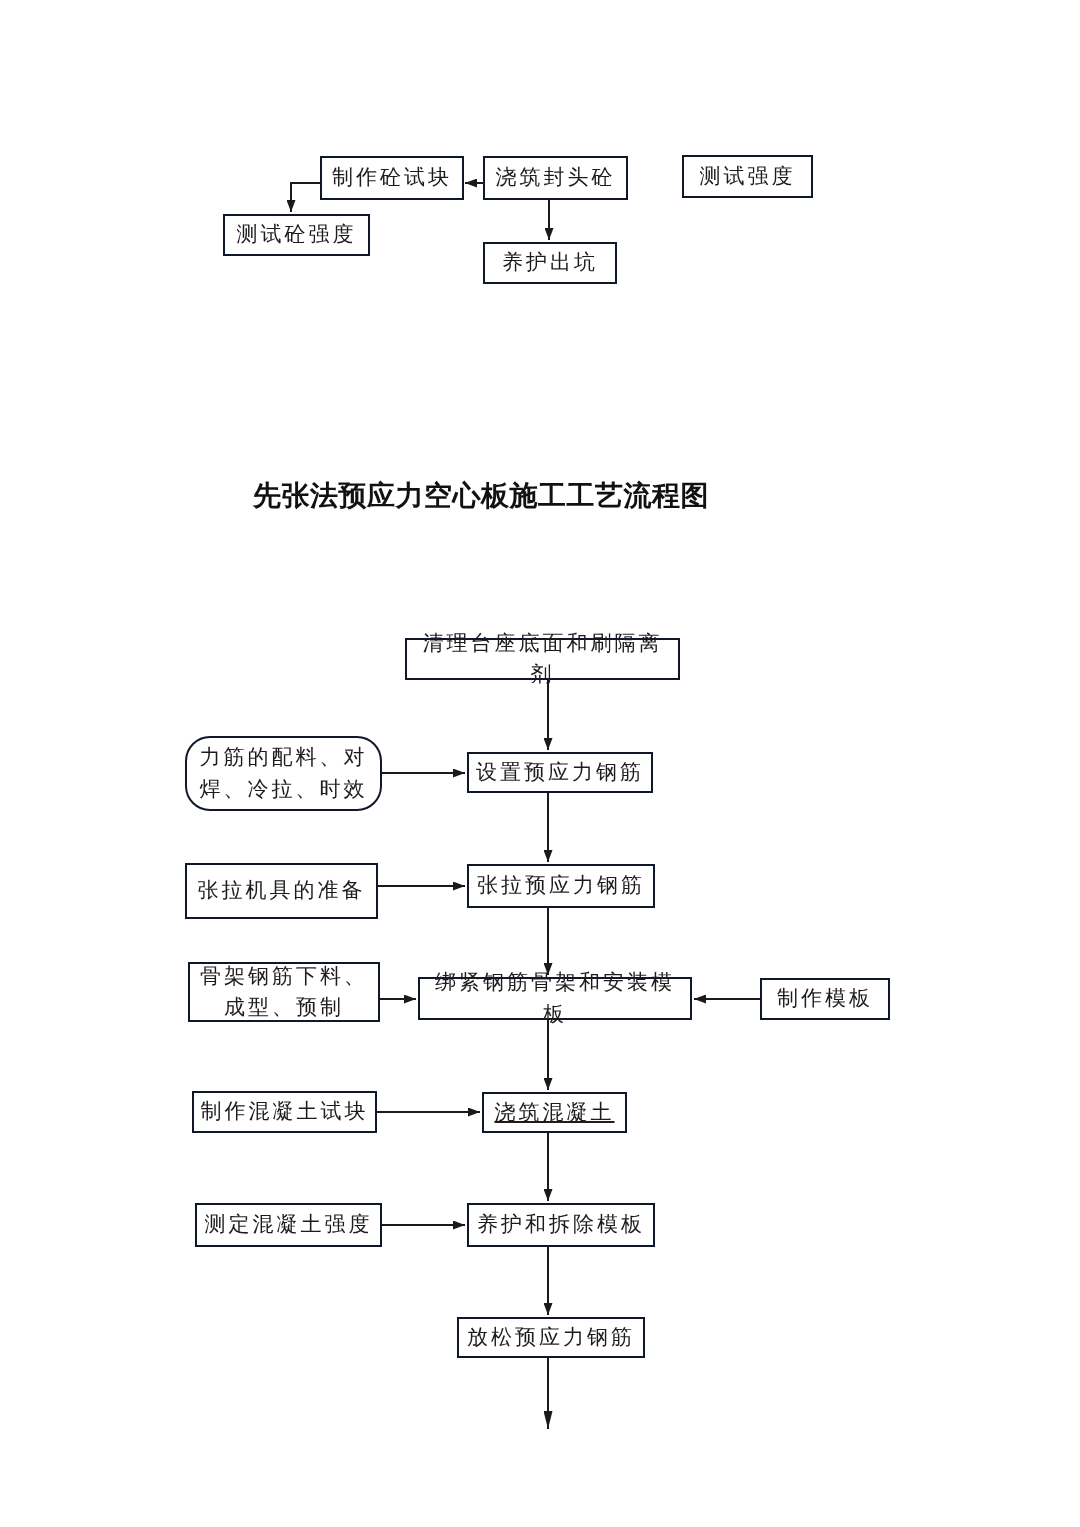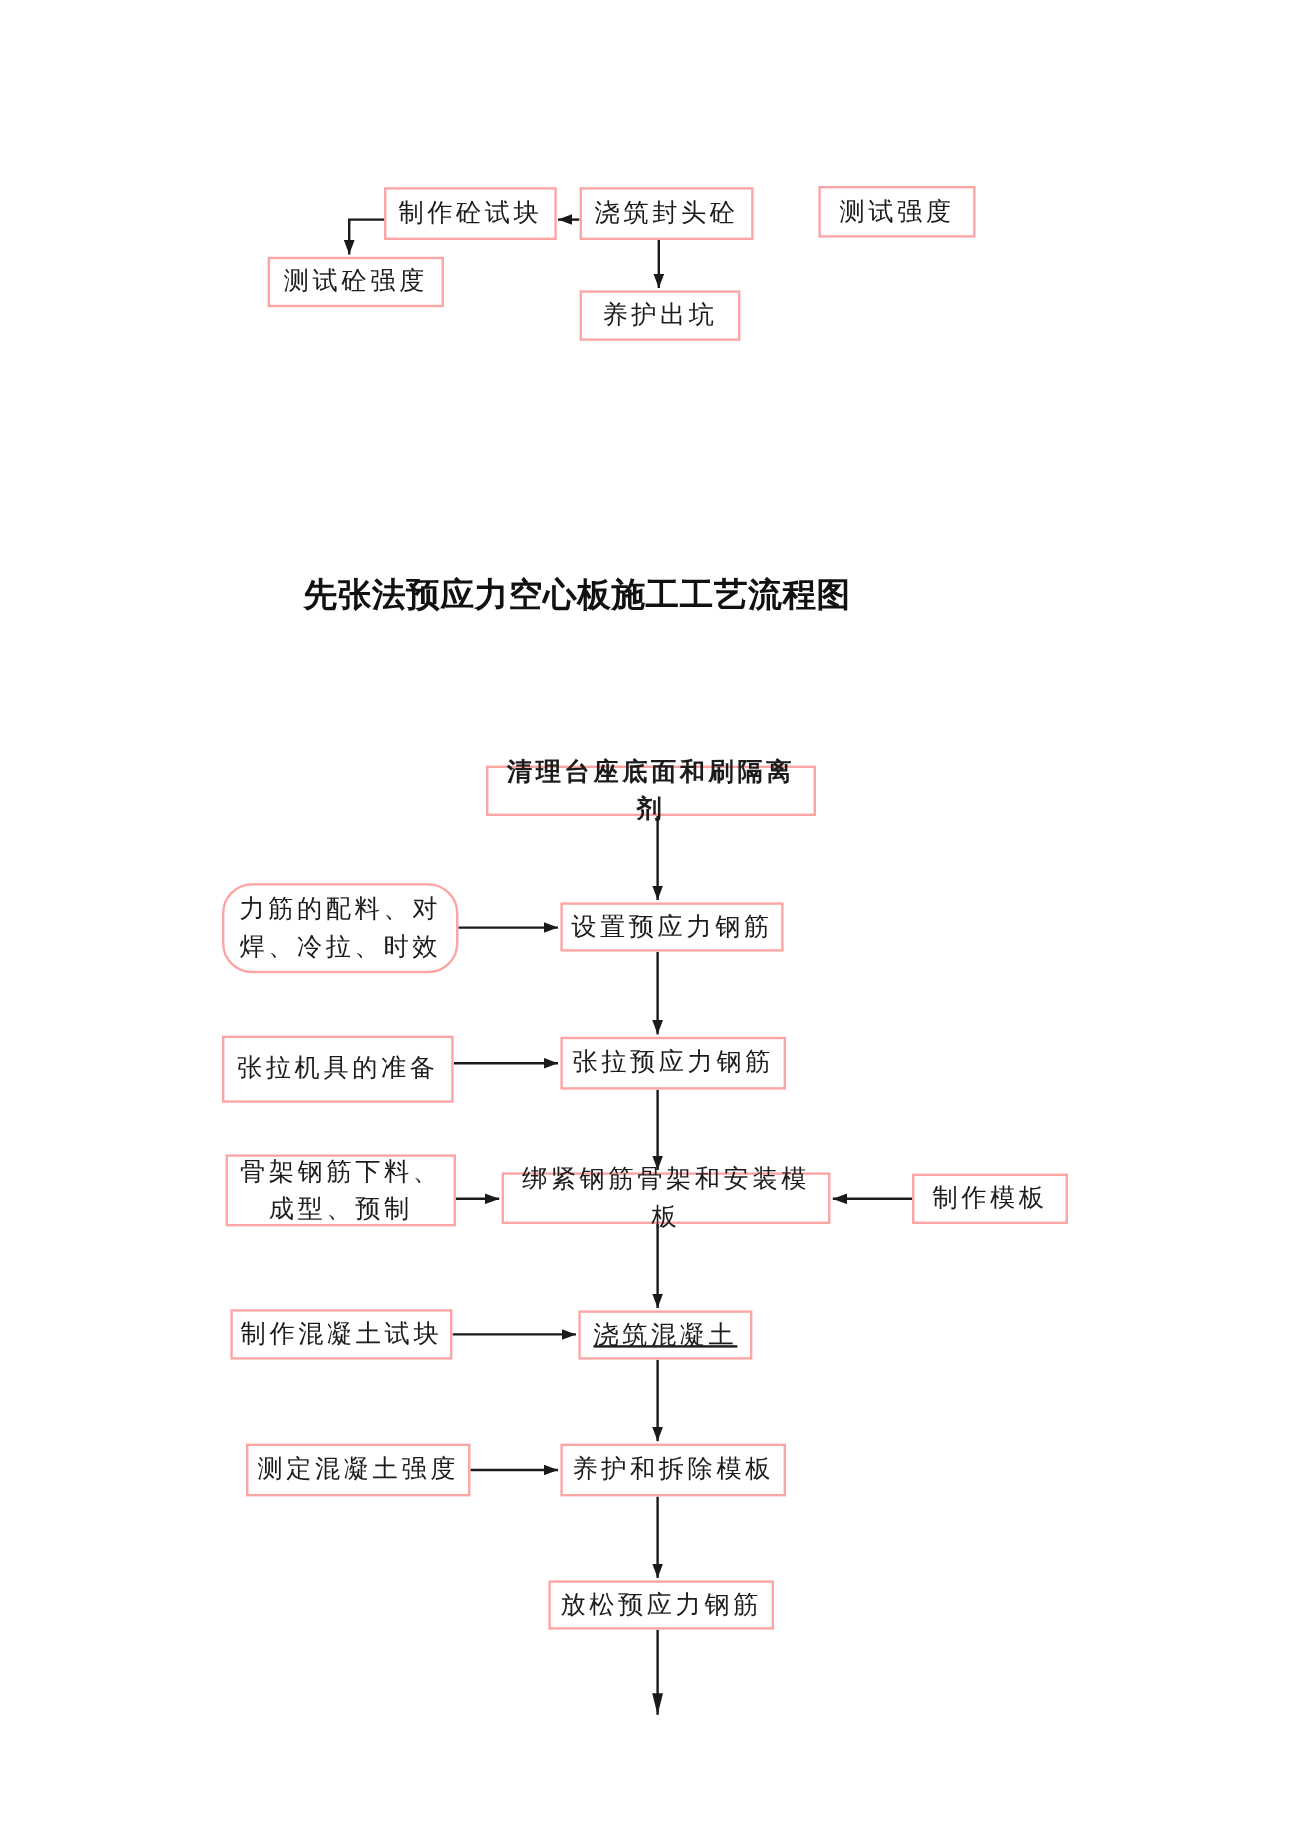--- a/index.html
+++ b/index.html
@@ -13,21 +13,21 @@
   }
   .arrows {
     position: absolute;
     left: 0; top: 0;
     width: 1080px; height: 1527px;
     pointer-events: none;
   }
   .node {
     position: absolute;
     box-sizing: border-box;
-    border: 2px solid #fca5a5;
+    border: 2px solid #0f172a;
     background: #ffffff;
     color: #1c1c1c;
     font-size: 21px;
     letter-spacing: 3px;
     line-height: 1.5;
     display: flex;
     align-items: center;
     justify-content: center;
     text-align: center;
     padding: 2px 6px;
@@ -44,31 +44,31 @@
     color: #111111;
     white-space: nowrap;
   }
   
   .n-make-test-block      { left: 320px; top: 156px; width: 144px; height: 44px; }
   .n-pour-cap-concrete    { left: 483px; top: 156px; width: 145px; height: 44px; }
   .n-test-strength        { left: 682px; top: 155px; width: 131px; height: 43px; }
   .n-test-conc-strength   { left: 223px; top: 214px; width: 147px; height: 42px; }
   .n-cure-out-pit         { left: 483px; top: 242px; width: 134px; height: 42px; }
   
-  .n-clean-pedestal       { left: 405px; top: 638px;  width: 275px; height: 42px; font-weight: bold; }
+  .n-clean-pedestal       { left: 405px; top: 638px;  width: 275px; height: 42px; }
   .n-tendon-prep          { left: 185px; top: 736px;  width: 197px; height: 75px; border-radius: 25px; }
   .n-set-prestress        { left: 467px; top: 752px;  width: 186px; height: 41px; }
   .n-tension-equipment    { left: 185px; top: 863px;  width: 193px; height: 56px; }
   .n-tension-prestress    { left: 467px; top: 864px;  width: 188px; height: 44px; }
   .n-skeleton-prep        { left: 188px; top: 962px;  width: 192px; height: 60px; }
   .n-tie-skeleton         { left: 418px; top: 977px;  width: 274px; height: 43px; text-align: center; }
   .n-make-formwork        { left: 760px; top: 978px;  width: 130px; height: 42px; }
   .n-make-concrete-block  { left: 192px; top: 1091px; width: 185px; height: 42px; }
   .n-pour-concrete        { left: 482px; top: 1092px; width: 145px; height: 41px; text-decoration: underline; }
-  .n-measure-strength     { left: 195px; top: 1203px; width: 187px; height: 44px; margin-left: 10px; }
+  .n-measure-strength     { left: 195px; top: 1203px; width: 187px; height: 44px; }
   .n-cure-remove-formwork { left: 467px; top: 1203px; width: 188px; height: 44px; }
   .n-release-prestress    { left: 457px; top: 1317px; width: 188px; height: 41px; }
 </style>
 </head>
 <body>
 
 <div class="page">
 
   <svg class="arrows" viewBox="0 0 1080 1527" xmlns="http://www.w3.org/2000/svg">
     <defs>

